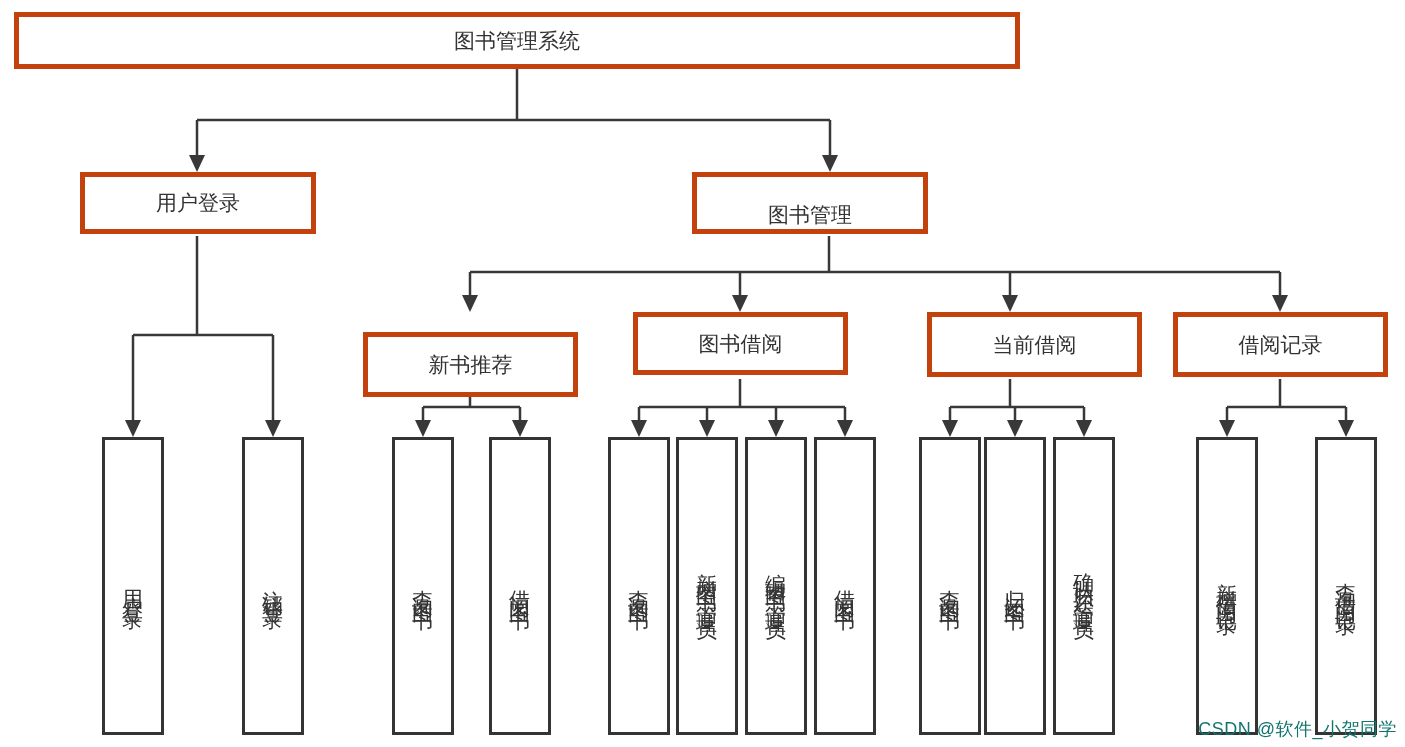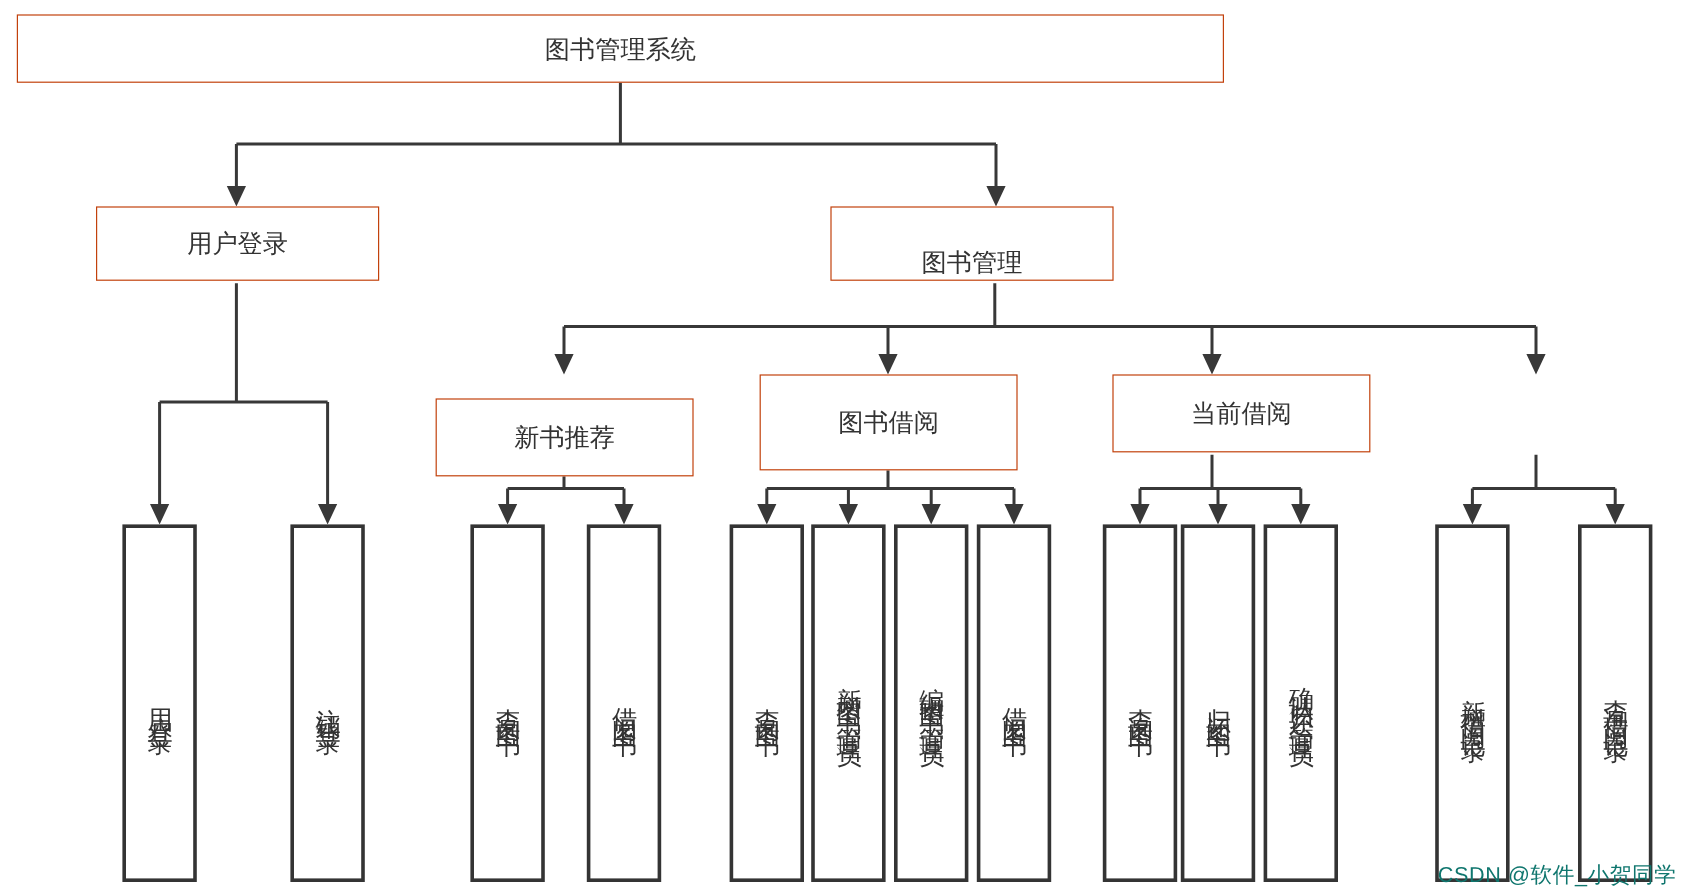--- a/index.html
+++ b/index.html
@@ -2,21 +2,21 @@
 <html><head>
 <meta charset="utf-8">
 <style>
   html,body{margin:0;padding:0;background:#ffffff;}
   .canvas{
     position:relative;width:1405px;height:747px;background:#ffffff;
     font-family:"Liberation Sans",sans-serif;overflow:hidden;
   }
   .wires{position:absolute;left:0;top:0;}
   .hbox{
-    position:absolute;border:1px solid #c2410c;background:#ffffff;
+    position:absolute;border:5px solid #c2410c;background:#ffffff;
     display:flex;align-items:center;justify-content:center;
     font-size:21px;color:#333333;box-sizing:border-box;
   }
   .vbox{
     position:absolute;top:437px;width:62px;height:298px;
     border:3px solid #343434;background:#ffffff;
     display:flex;align-items:center;justify-content:center;box-sizing:border-box;
   }
   .vbox span{
     writing-mode:vertical-rl;text-orientation:mixed;
@@ -65,25 +65,28 @@
   <div class="hbox" style="left:80px;top:172px;width:236px;height:62px;">
     <span>用户登录</span>
   </div>
   <div class="hbox" style="left:692px;top:172px;width:236px;height:62px;align-items:flex-end;">
     <span>图书管理</span>
   </div>
 
   <div class="hbox" style="left:363px;top:312px;width:215px;height:65px;margin-top:20px;">
     <span>新书推荐</span>
   </div>
-  <div class="hbox" style="left:633px;top:312px;width:215px;height:80px;">
+  <div class="hbox" style="left:633px;top:312px;width:215px;height:63px;">
     <span>图书借阅</span>
   </div>
   <div class="hbox" style="left:903px;top:312px;width:215px;height:65px;margin-left:24px;">
     <span>当前借阅</span>
+  </div>
+  <div class="hbox" style="left:1173px;top:312px;width:215px;height:65px;">
+    <span>借阅记录</span>
   </div>
 
   <div class="vbox" style="left:102px;">
     <span>用户登录</span>
   </div>
   <div class="vbox" style="left:242px;">
     <span>注销登录</span>
   </div>
 
   <div class="vbox" style="left:392px;">

